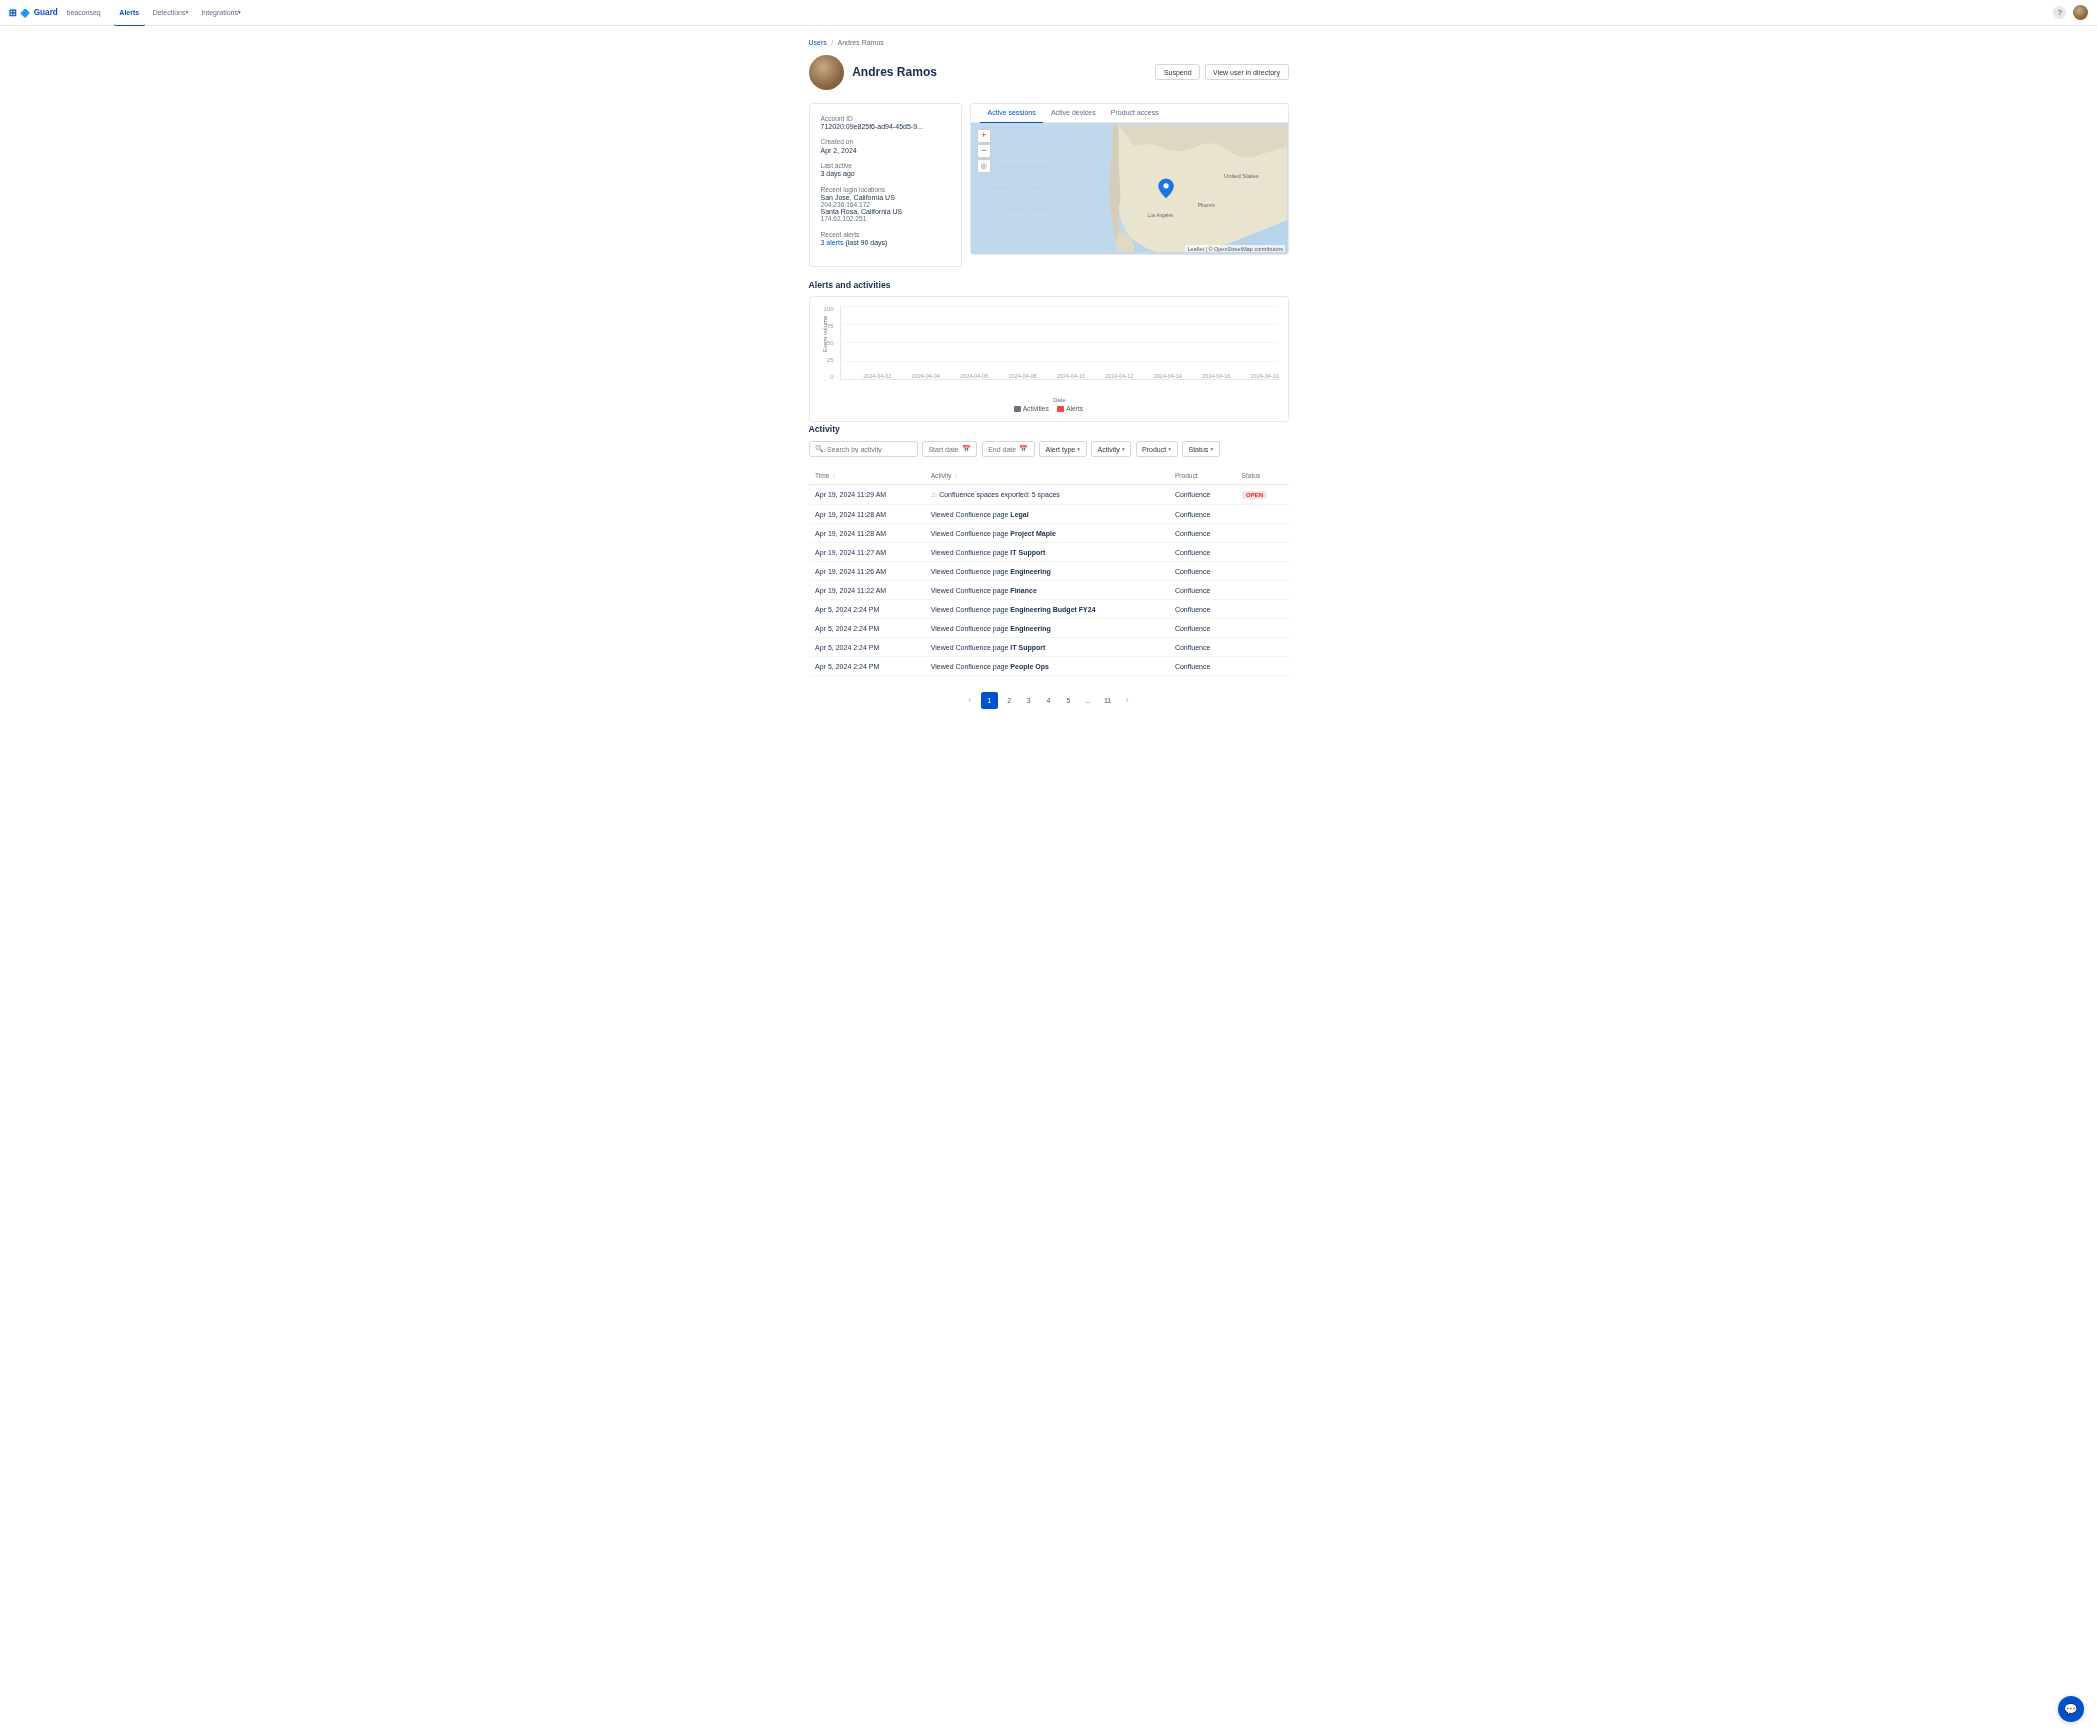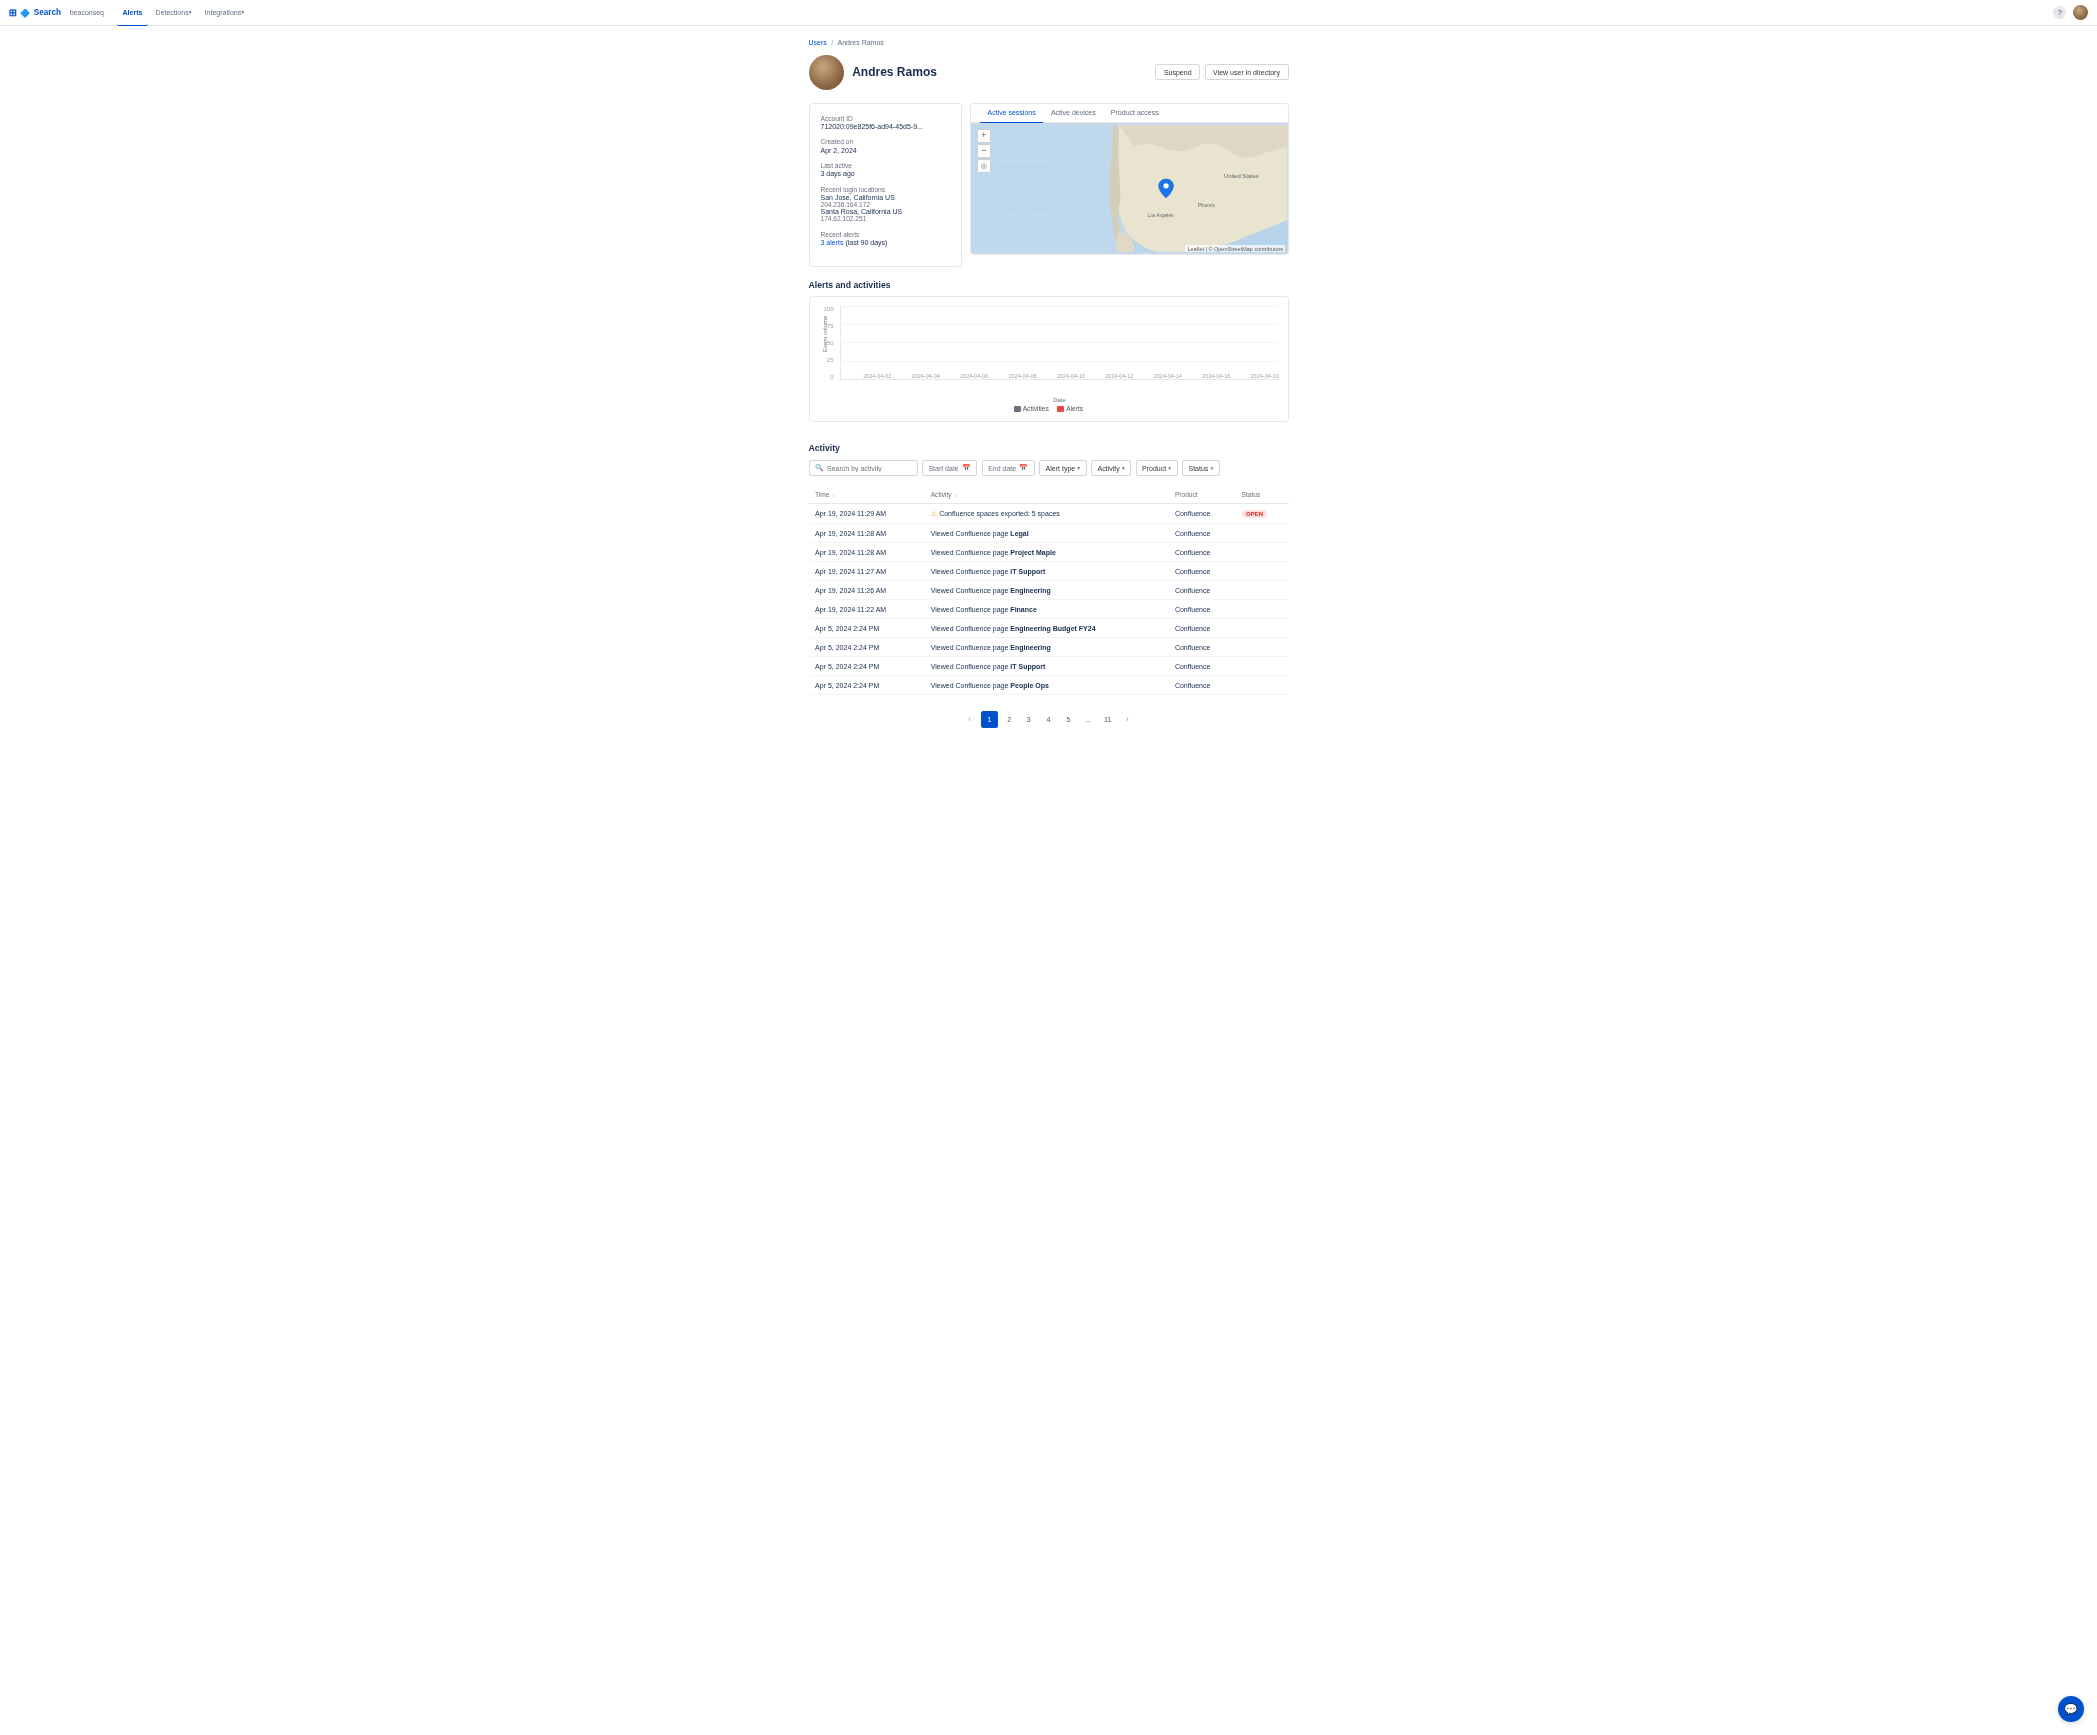--- a/index.html
+++ b/index.html
@@ -93,21 +93,21 @@
     .map-btn {
       width: 14px; height: 14px; background: #fff; border: 0.5px solid #ccc;
       border-radius: 1.6px; display: flex; align-items: center; justify-content: center;
       font-size: 8.7px; cursor: pointer; color: #555; font-weight: 400; line-height: 1;
     }
     .map-attribution {
       position: absolute; bottom: 2.2px; right: 2.2px; font-size: 5.5px; color: #555; background: rgba(255,255,255,0.7); padding: 0.5px 2.2px;
     }
 
     
-    .chart-section { margin-bottom: 21px; }
+    .chart-section { margin-bottom: 2px; }
     .section-title { font-size: 8.7px; font-weight: 600; color: #172b4d; margin-bottom: 6.6px; }
     .chart-container {
       border: 0.5px solid #e5e7eb; border-radius: 3.3px; padding: 8.7px;
       background: #fff;
     }
     .chart-area {
       position: relative; height: 87px; margin-bottom: 4.4px;
     }
     .chart-y-axis {
       position: absolute; left: 0; top: 0; bottom: 13px; width: 17.5px;
@@ -213,21 +213,21 @@
     }
   </style>
 </head>
 <body>
 
 <nav>
   <div class="topnav">
     <div class="topnav-logo">
       <span style="font-size:9.8px;">⊞</span>
       <span style="color:#0052cc; font-weight:800;">🔷</span>
-      <span>Search</span>
+      <span>Guard</span>
     </div>
     <span class="topnav-workspace">beaconseq</span>
     <div class="topnav-links">
       <a class="nav-link active">Alerts</a>
       <a class="nav-link nav-link-with-arrow">Detections</a>
       <a class="nav-link nav-link-with-arrow">Integrations</a>
     </div>
     <div class="topnav-right">
       <div class="help-icon">?</div>
       <div class="avatar">

